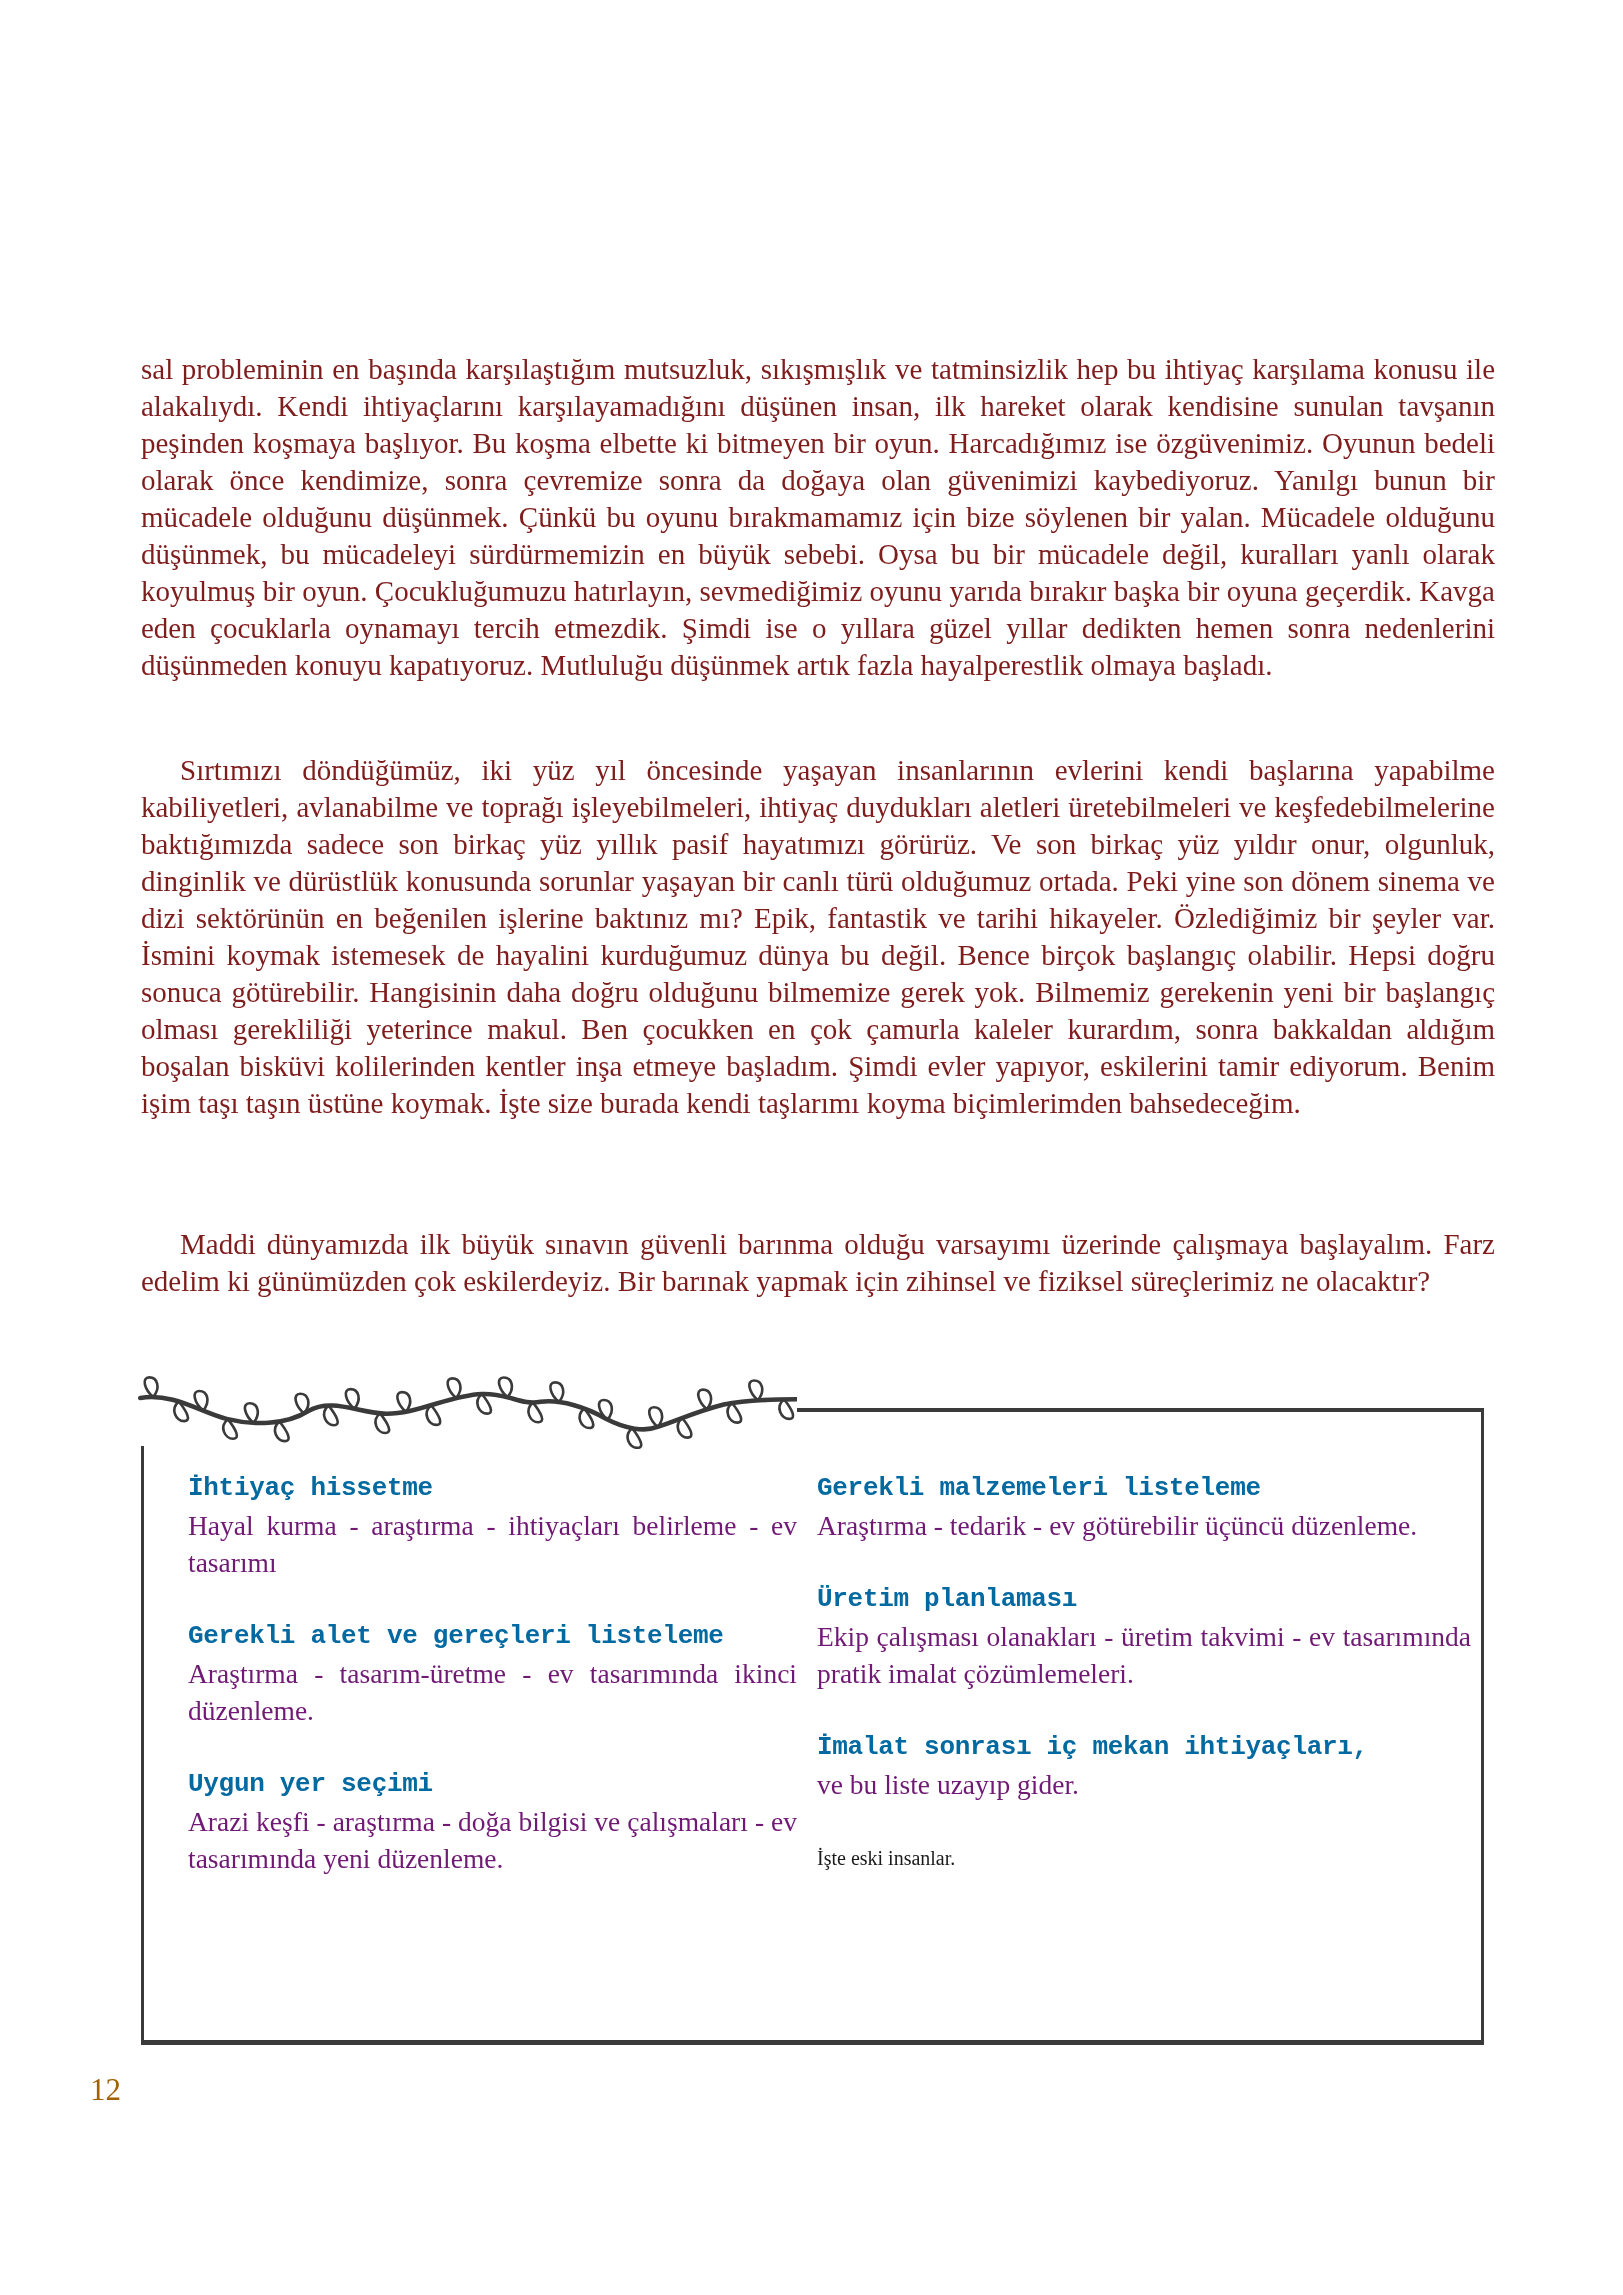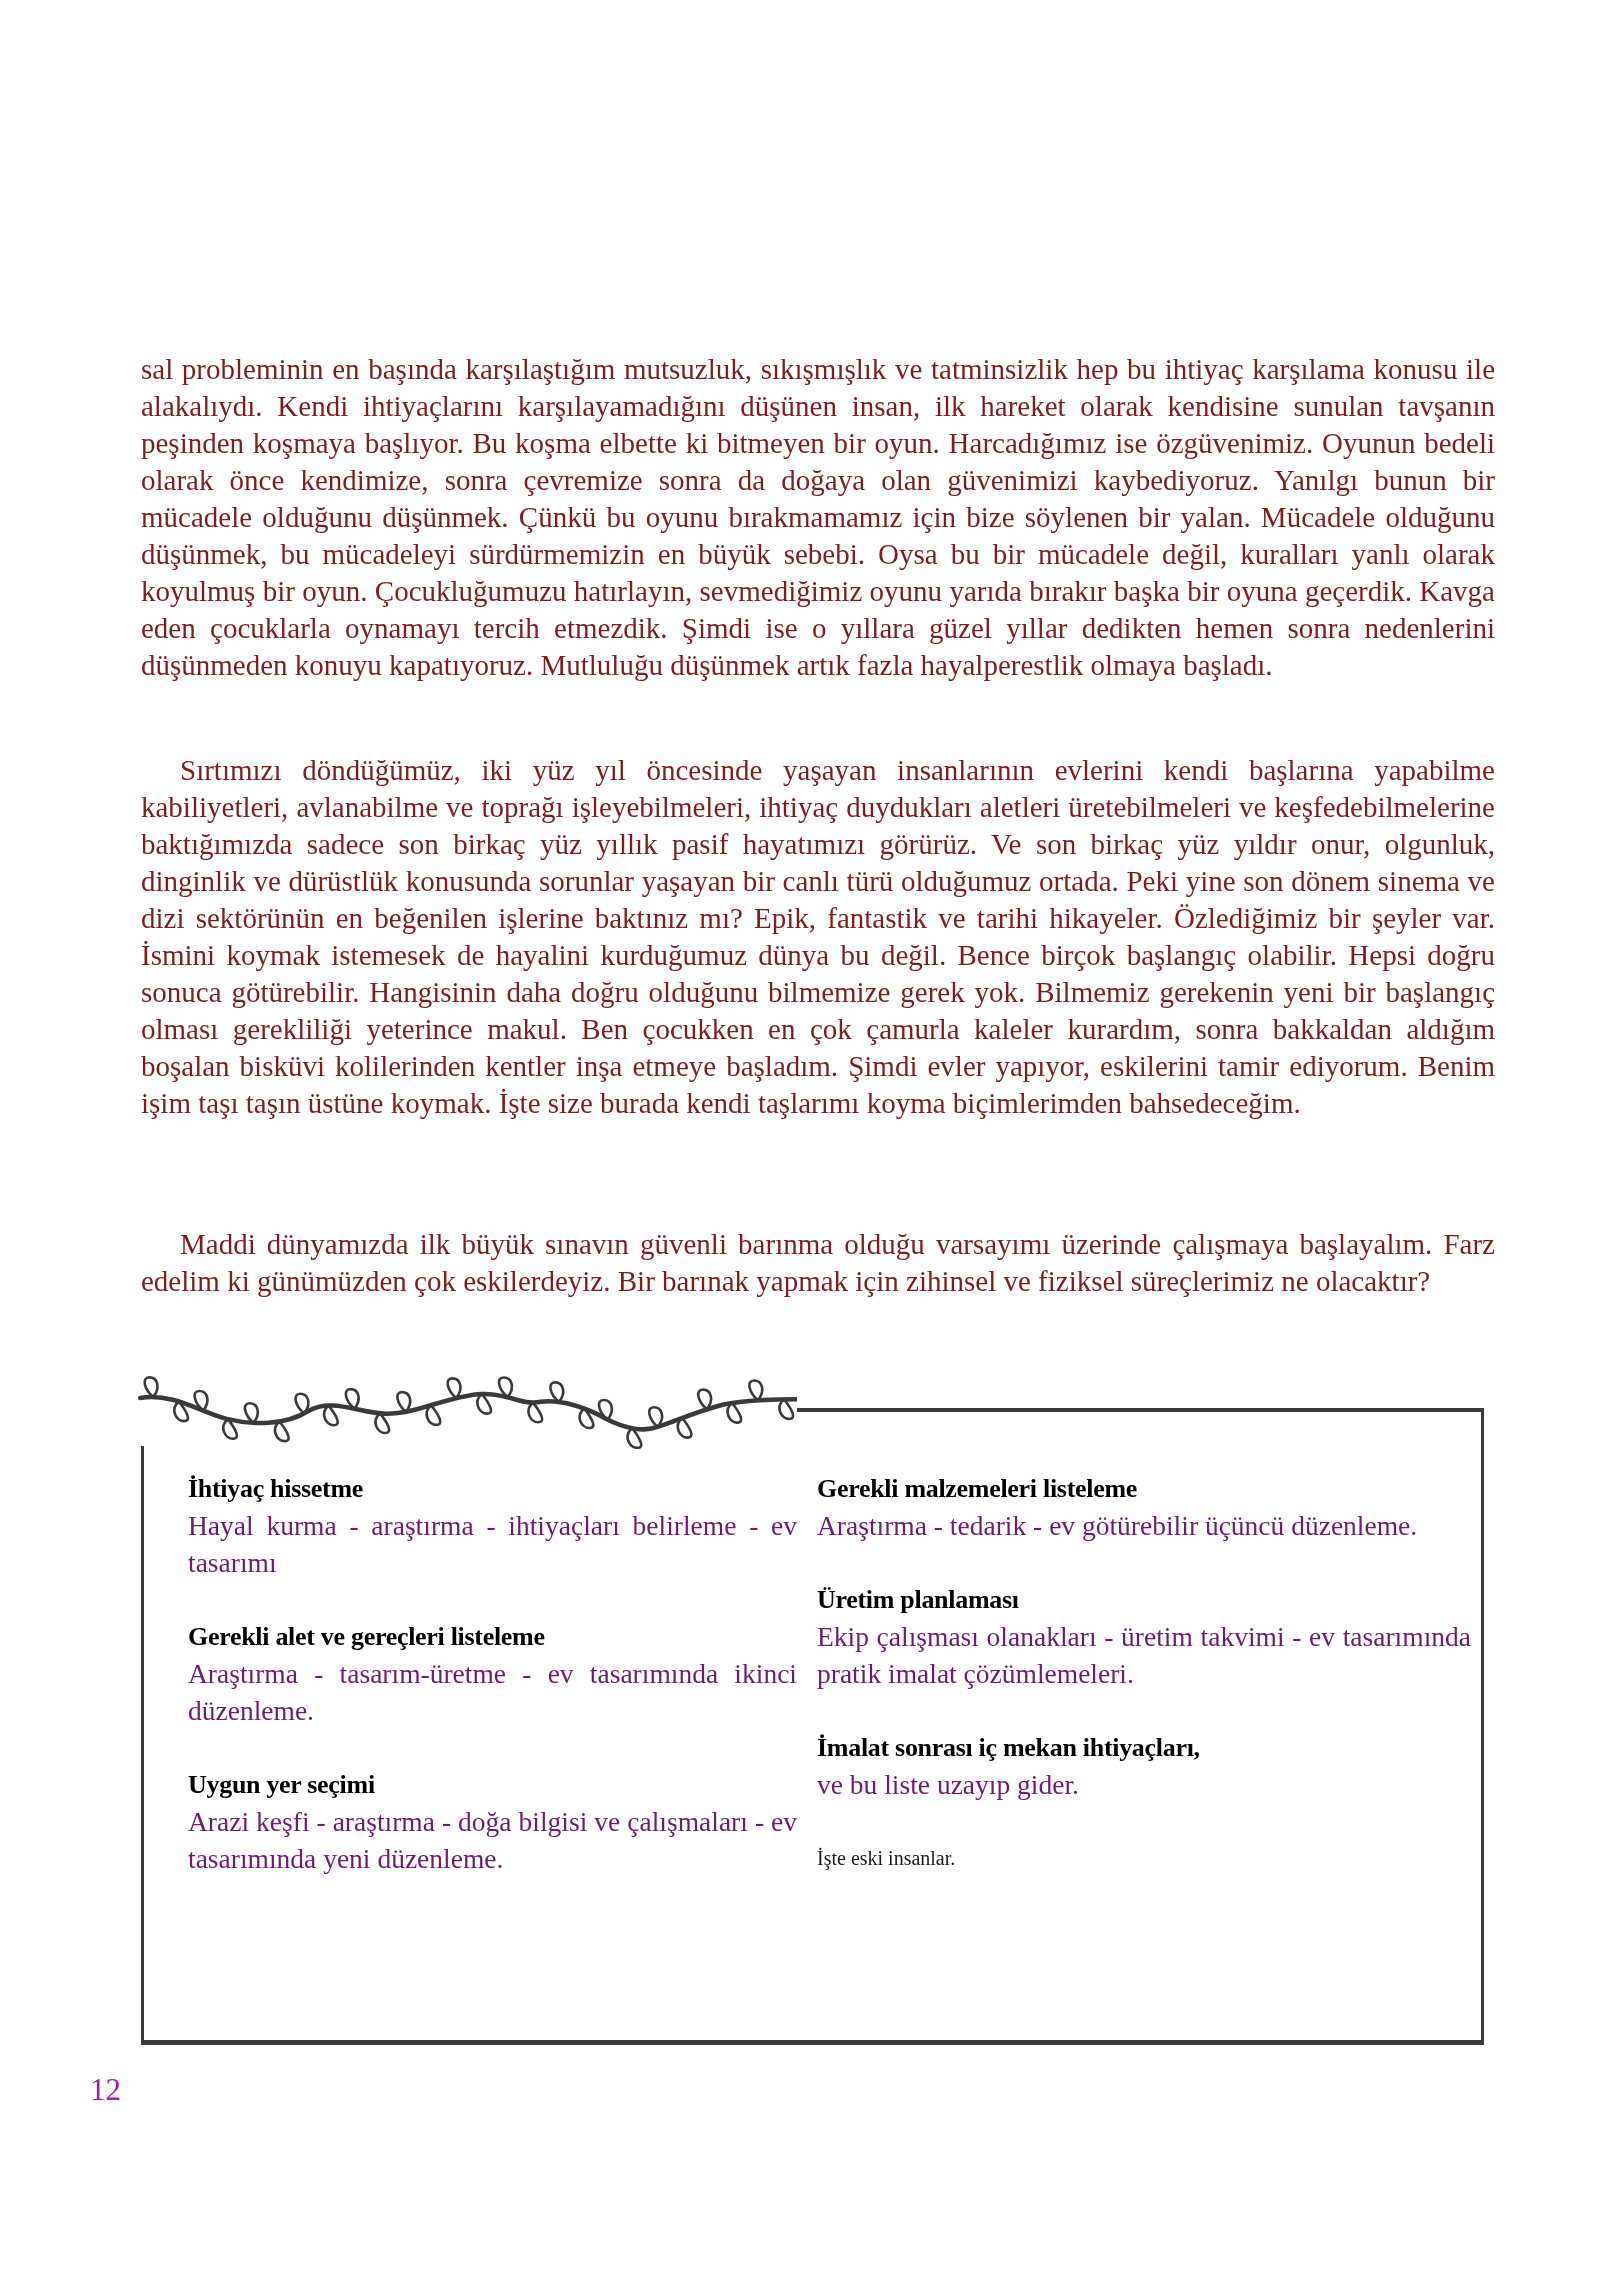--- a/index.html
+++ b/index.html
@@ -30,32 +30,32 @@
       position: absolute; left: 135px; top: 1374px; width: 662px; height: 72px; background: #fff;
     }
     .vine {
       position: absolute; left: 135px; top: 1373px; width: 662px; height: 76px;
     }
     .col { position: absolute; width: 609px; font-family: "Liberation Serif", "DejaVu Serif", serif; color: #111; }
     .col.left { left: 188px; top: 1470px; }
     .col.right { left: 817px; top: 1470px; width: 654px; }
     .item { margin-bottom: 37px; }
     .item-title {
-      font-family: Liberation Serif, serif;
-      font-weight: bold; font-size: 26px; line-height: 37px; color: #000000;
+      font-family: Liberation Mono, monospace;
+      font-weight: bold; font-size: 26px; line-height: 37px; color: #0369a1;
       letter-spacing: -0.3px;
     }
     .item-desc {
       font-size: 27.5px; line-height: 37px; color: #701a75; text-align: justify;
     }
     .closing { font-size: 20px; line-height: 37px; color: #1a1a1a; margin-top: -1.3px; }
     .page-number {
       position: absolute; left: 90px; top: 2072px;
       font-family: "Liberation Serif", "DejaVu Serif", serif;
-      font-size: 31px; color: #a21caf;
+      font-size: 31px; color: #a16207;
     }
   </style>
 </head>
 <body>
 
 <div class="page">
 
   <div class="body-text" id="para1">
     <p>sal probleminin en başında karşılaştığım mutsuzluk, sıkışmışlık ve tatminsizlik hep bu ihtiyaç karşılama konusu ile alakalıydı. Kendi ihtiyaçlarını karşılayamadığını düşünen insan, ilk hareket olarak kendisine sunulan tavşanın peşinden koşmaya başlıyor. Bu koşma elbette ki bitmeyen bir oyun. Harcadığımız ise özgüvenimiz. Oyunun bedeli olarak önce kendimize, sonra çevremize sonra da doğaya olan güvenimizi kaybediyoruz. Yanılgı bunun bir mücadele olduğunu düşünmek. Çünkü bu oyunu bırakmamamız için bize söylenen bir yalan. Mücadele olduğunu düşünmek, bu mücadeleyi sürdürmemizin en büyük sebebi. Oysa bu bir mücadele değil, kuralları yanlı olarak koyulmuş bir oyun. Çocukluğumuzu hatırlayın, sevmediğimiz oyunu yarıda bırakır başka bir oyuna geçerdik. Kavga eden çocuklarla oynamayı tercih etmezdik. Şimdi ise o yıllara güzel yıllar dedikten hemen sonra nedenlerini düşünmeden konuyu kapatıyoruz. Mutluluğu düşünmek artık fazla hayalperestlik olmaya başladı.</p>
   </div>

